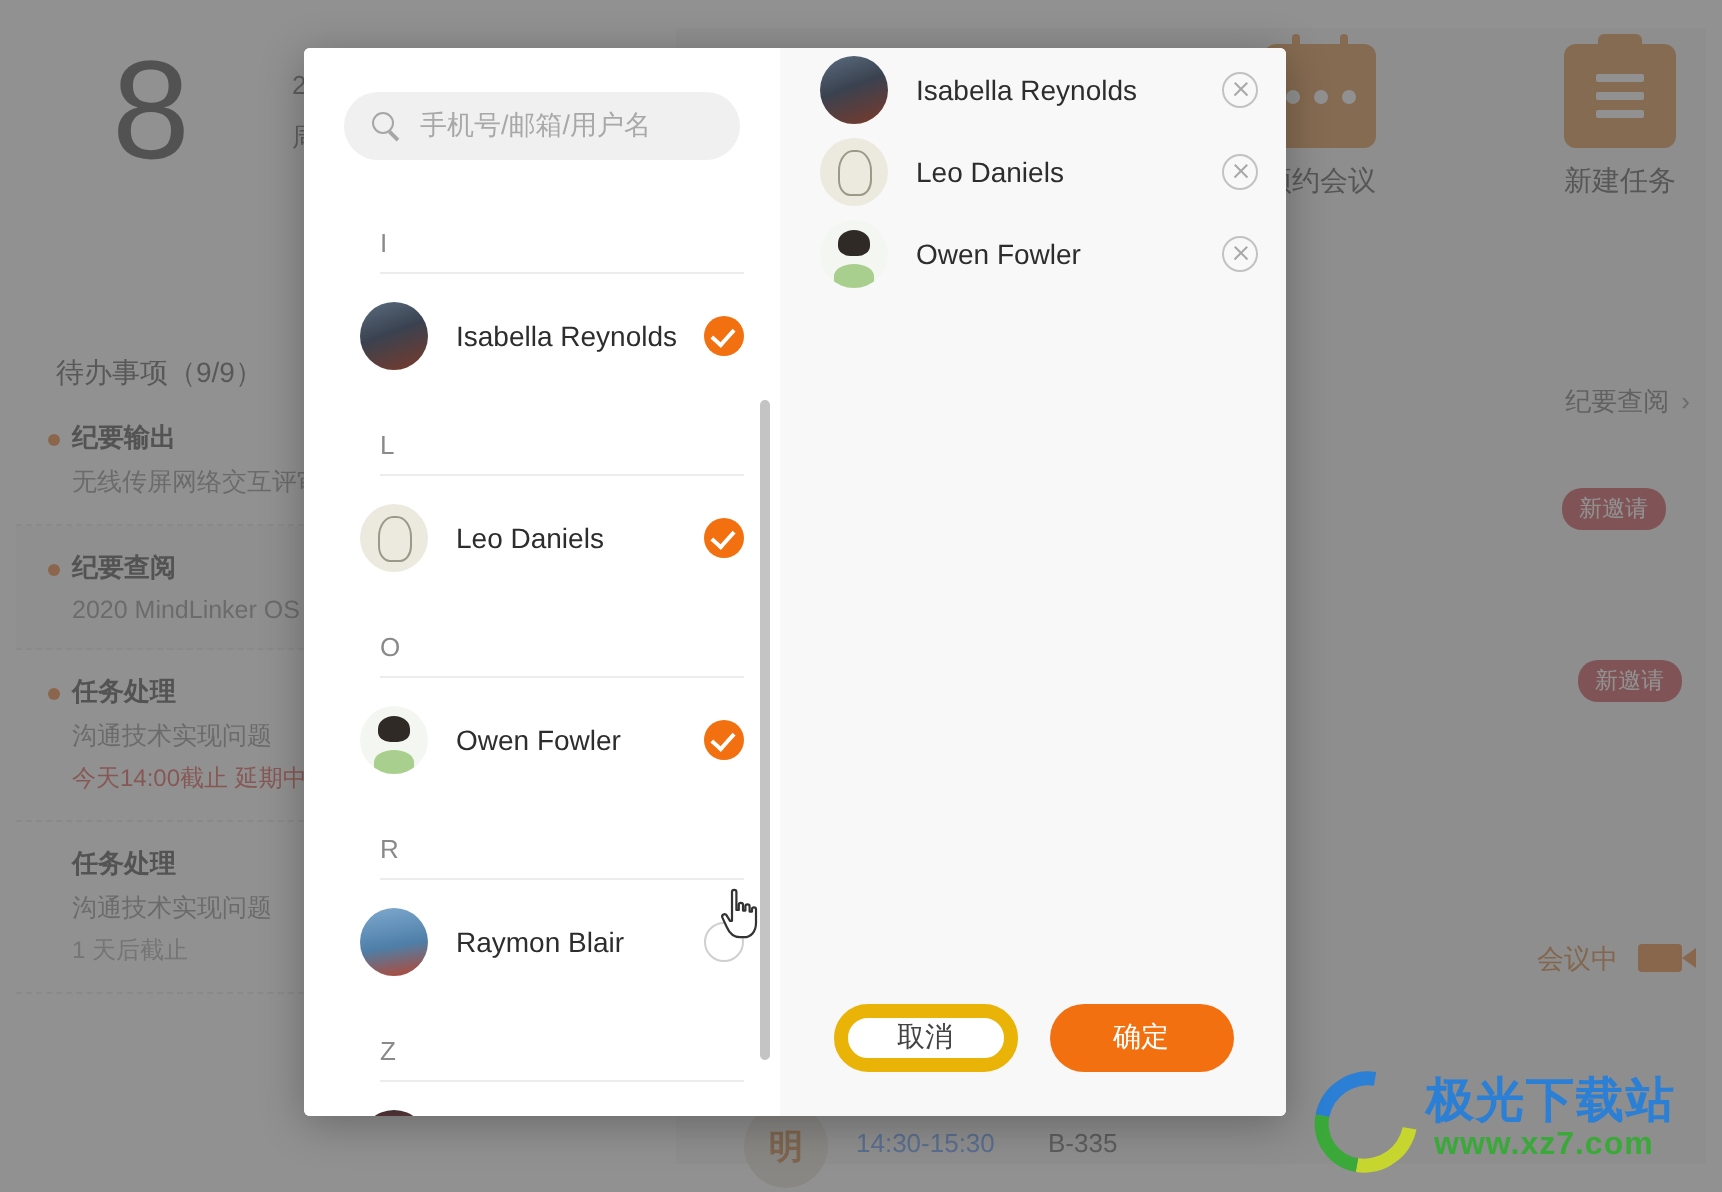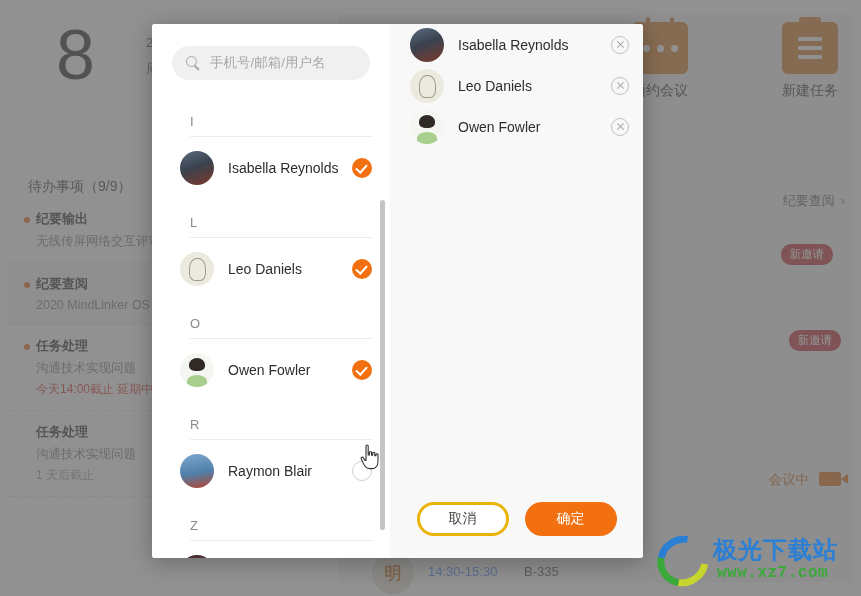--- a/index.html
+++ b/index.html
@@ -95,21 +95,21 @@
   .bm-avatar {
     position:absolute; left:0; top:0; width:42px; height:42px; border-radius:50%;
     background:#ded9cf; color:#b8610f; font-size:17px; font-weight:bold;
     display:flex; align-items:center; justify-content:center;
   }
   .bm-time { position:absolute; left:56px; top:12px; font-size:13px; color:#3b82f6; }
   .bm-room { position:absolute; left:152px; top:12px; font-size:13px; color:#444; }
 
   .dim { position: absolute; inset: 0; background: rgba(102,102,102,0.72); }
 
-  .watermark { position: absolute; right: 14px; bottom: 6px; width: 190px; height: 58px; font-family: Liberation Mono, monospace; }
+  .watermark { position: absolute; right: 14px; bottom: 6px; width: 190px; height: 58px; }
   .wm-text { position:absolute; left:56px; top:2px; font-size:24px; font-weight:bold; color:#2b7fd4; letter-spacing:1px; }
   .wm-sub { position:absolute; left:60px; top:32px; font-size:16px; font-weight:bold; color:#3aa93a; letter-spacing:0.5px; }
   .wm-swirl {
     position:absolute; left:0; top:4px; width:52px; height:50px; border-radius:50%;
     border: 7px solid transparent;
     border-top-color:#2b7fd4; border-left-color:#3aa93a; border-bottom-color:#c6d62e;
     transform: rotate(-35deg);
   }
 
   
@@ -181,21 +181,21 @@
   .sel-x:before, .sel-x:after {
     content:''; position:absolute; left:3.5px; top:7.4px; width:9px; height:1.2px; background:#a8a8a8;
   }
   .sel-x:before { transform: rotate(45deg); } .sel-x:after { transform: rotate(-45deg); }
 
   .footer {
     position: absolute; left: 0; right: 0; bottom: 0; height: 78px;
     display: flex; align-items: center; justify-content: center; gap: 16px;
   }
   .btn-cancel {
-    width: 92px; height: 34px; border-radius: 17px; border: 3px solid #eab308;
+    width: 92px; height: 34px; border-radius: 17px; border: 7px solid #eab308;
     background: #fff; color: #444; font-size: 14px; cursor: pointer;
     font-family: inherit;
   }
   .btn-ok {
     width: 92px; height: 34px; border-radius: 17px; border: none;
     background: #f2700f; color: #fff; font-size: 14px; cursor: pointer;
     font-family: inherit;
   }
 
   

